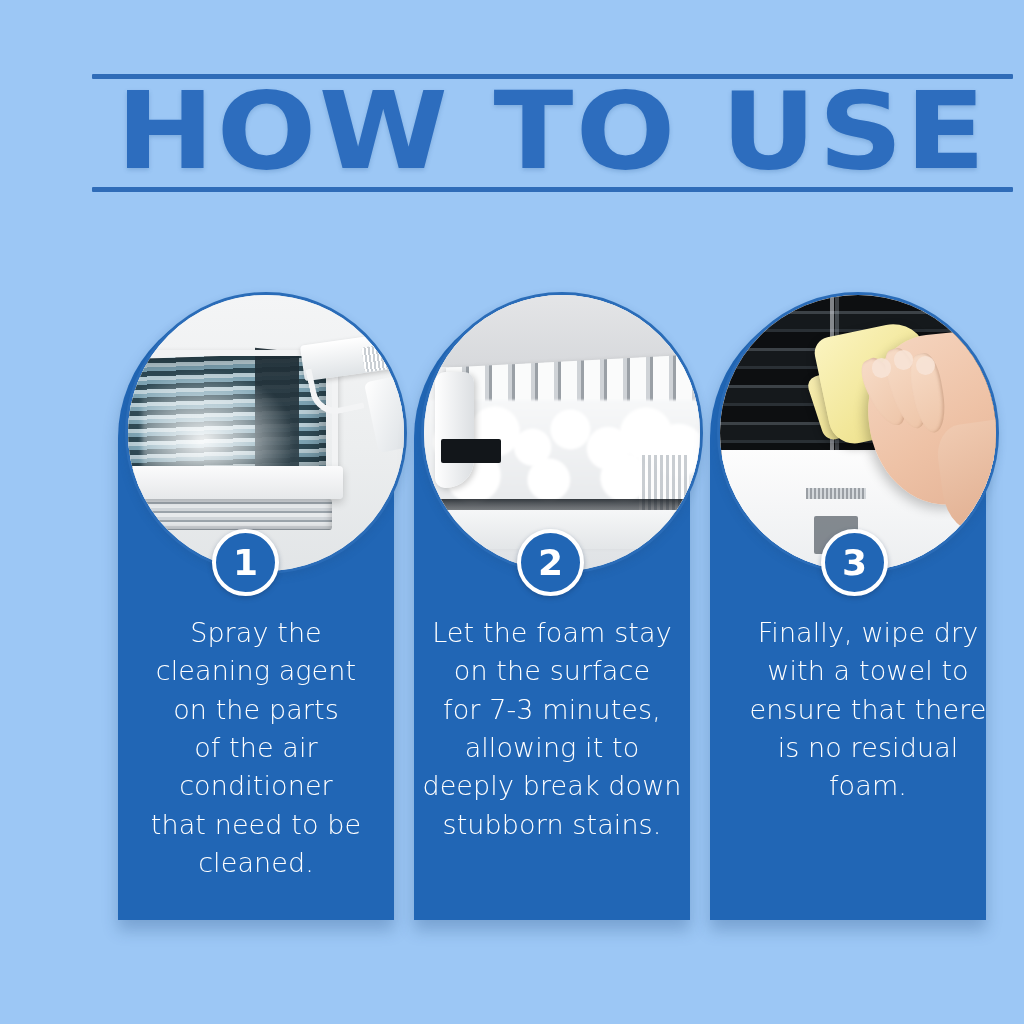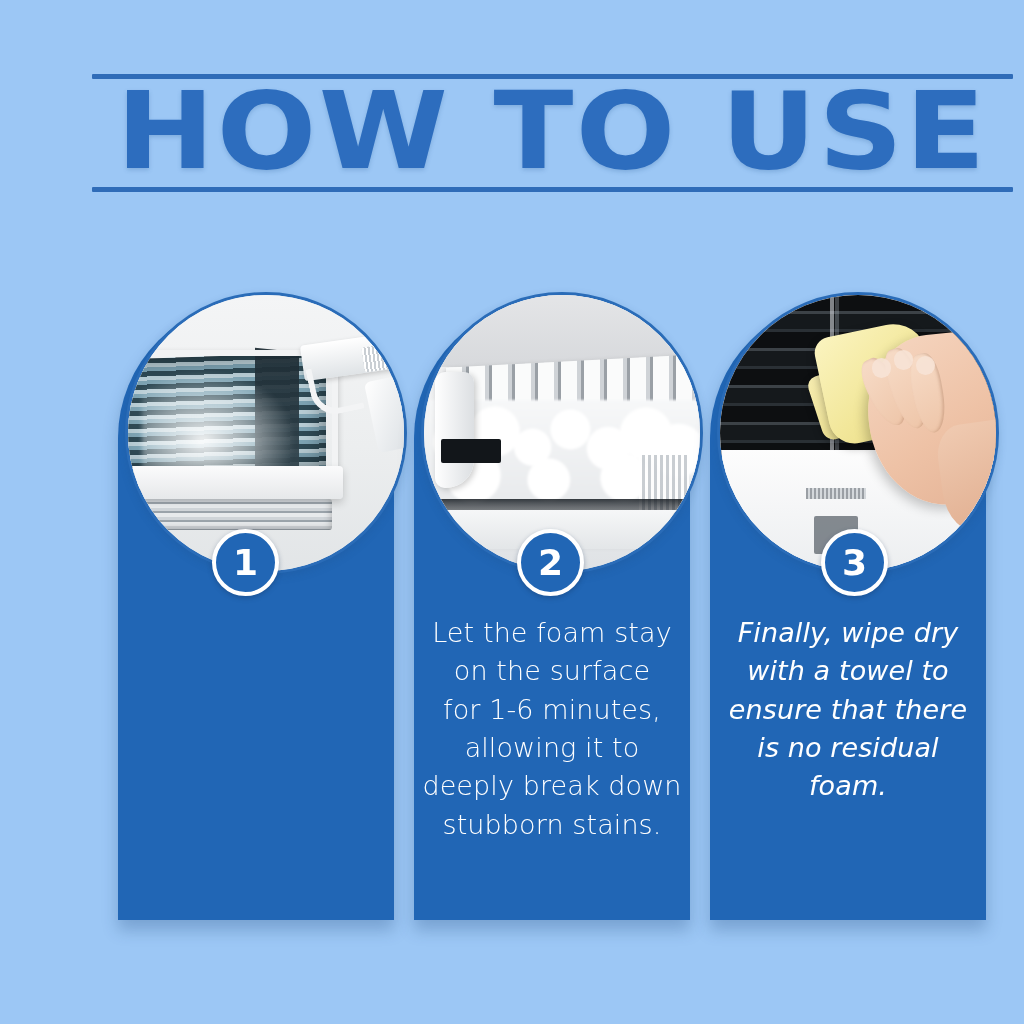--- a/index.html
+++ b/index.html
@@ -279,21 +279,21 @@
     color:#ffffff;
     font-family:"DejaVu Sans", sans-serif;
     font-weight:300;
     font-size:27px;
     line-height:1.42;
     letter-spacing:.1px;
     white-space:pre-line;
   }
   .caption.t1{left:80px;}
   .caption.t2{left:376px;}
-  .caption.t3{left:672px;font-style:italic;}
+  .caption.t3{left:692px;}
 </style>
 </head>
 <body>
 
 <div class="stage">
 
   <div class="header">
     <div class="rule top"></div>
     <div class="title">HOW TO USE</div>
     <div class="rule bottom"></div>
@@ -311,39 +311,46 @@
         <div class="s1-mist"></div>
         <div class="s1-panel"></div>
         <div class="s1-vent"></div>
         <div class="s1-bottle-head"></div>
         <div class="s1-bottle-nozzle"></div>
         <div class="s1-bottle-trig"></div>
         <div class="s1-bottle-body"></div>
       </div>
     </div>
     <div class="badge b1">1</div>
+    <div class="caption t1">Spray the
+cleaning agent
+on the parts
+of the air
+conditioner
+that need to be
+cleaned.</div>
 
     <div class="card c2"></div>
     <div class="photo p2">
       <div class="scene">
         <div class="s2-bg"></div>
         <div class="s2-top"></div>
         <div class="s2-fins"></div>
         <div class="s2-foam"></div>
         <div class="s2-arm"></div>
         <div class="s2-dark"></div>
         <div class="s2-grid"></div>
         <div class="s2-shadow"></div>
         <div class="s2-base"></div>
       </div>
     </div>
     <div class="badge b2">2</div>
     <div class="caption t2">Let the foam stay
 on the surface
-for 1-6 minutes,
+for 7-3 minutes,
 allowing it to
 deeply break down
 stubborn stains.</div>
 
     <div class="card c3"></div>
     <div class="photo p3">
       <div class="scene">
         <div class="s3-bg"></div>
         <div class="s3-grille"></div>
         <div class="s3-slat a"></div>

